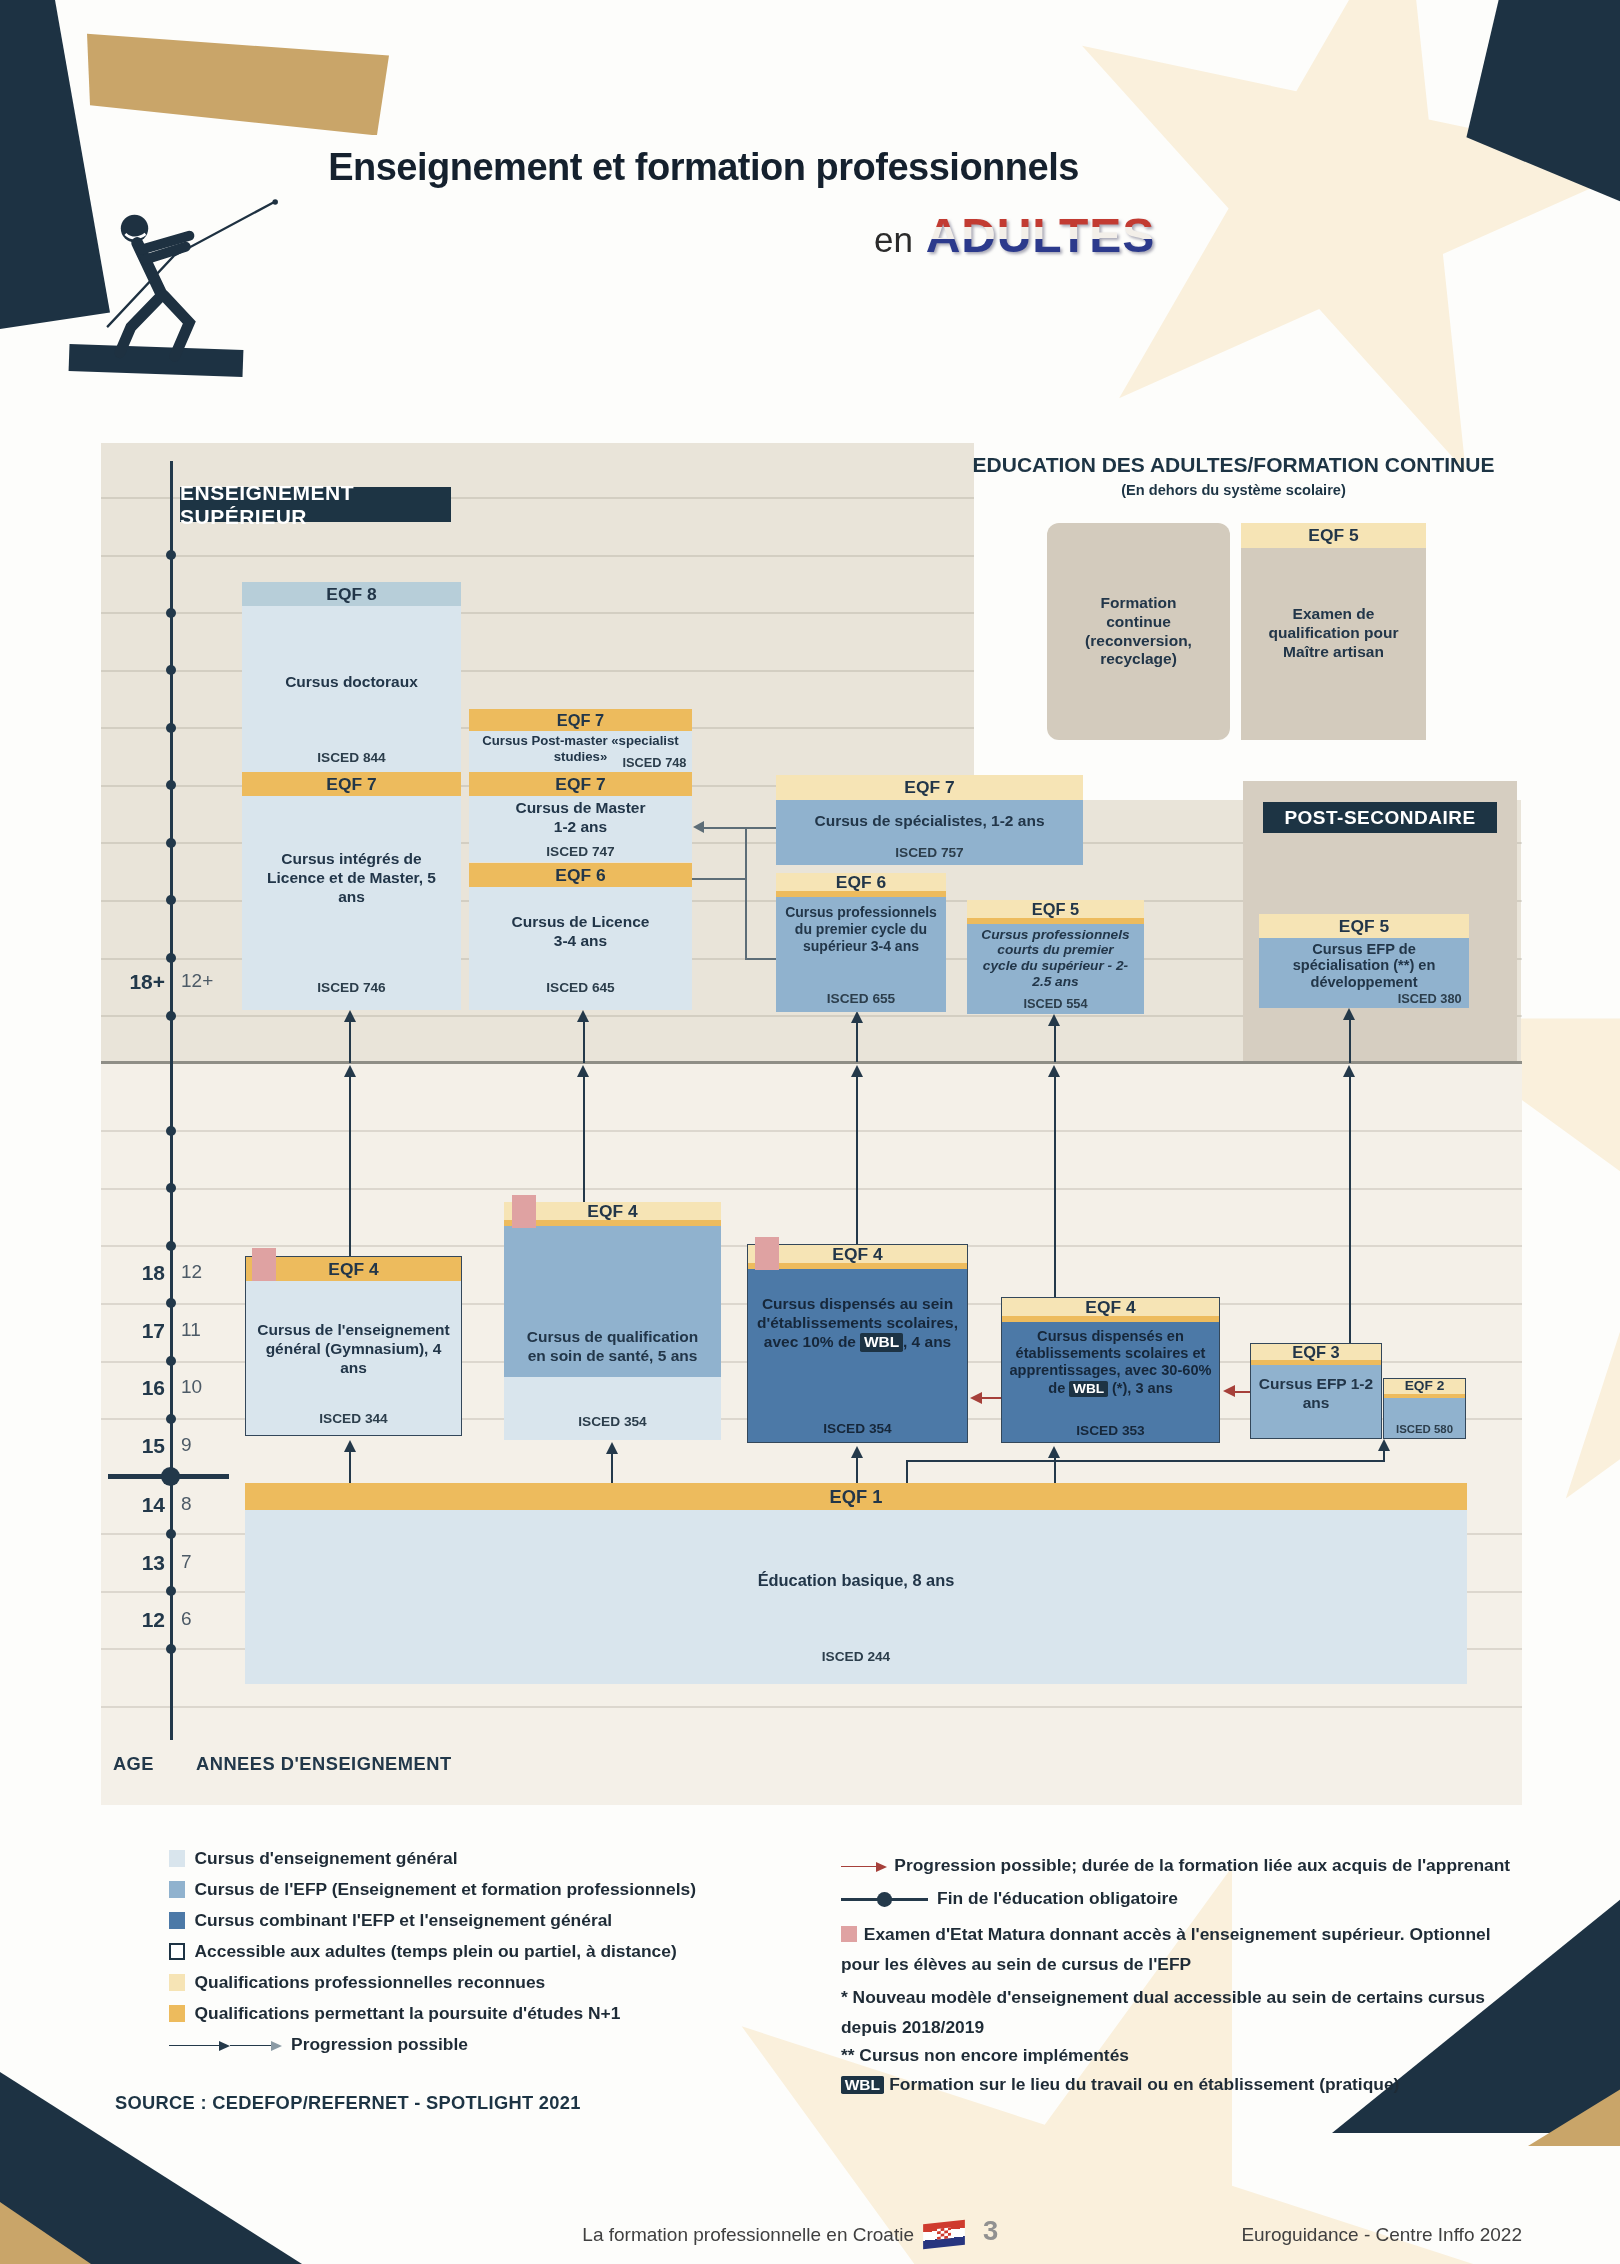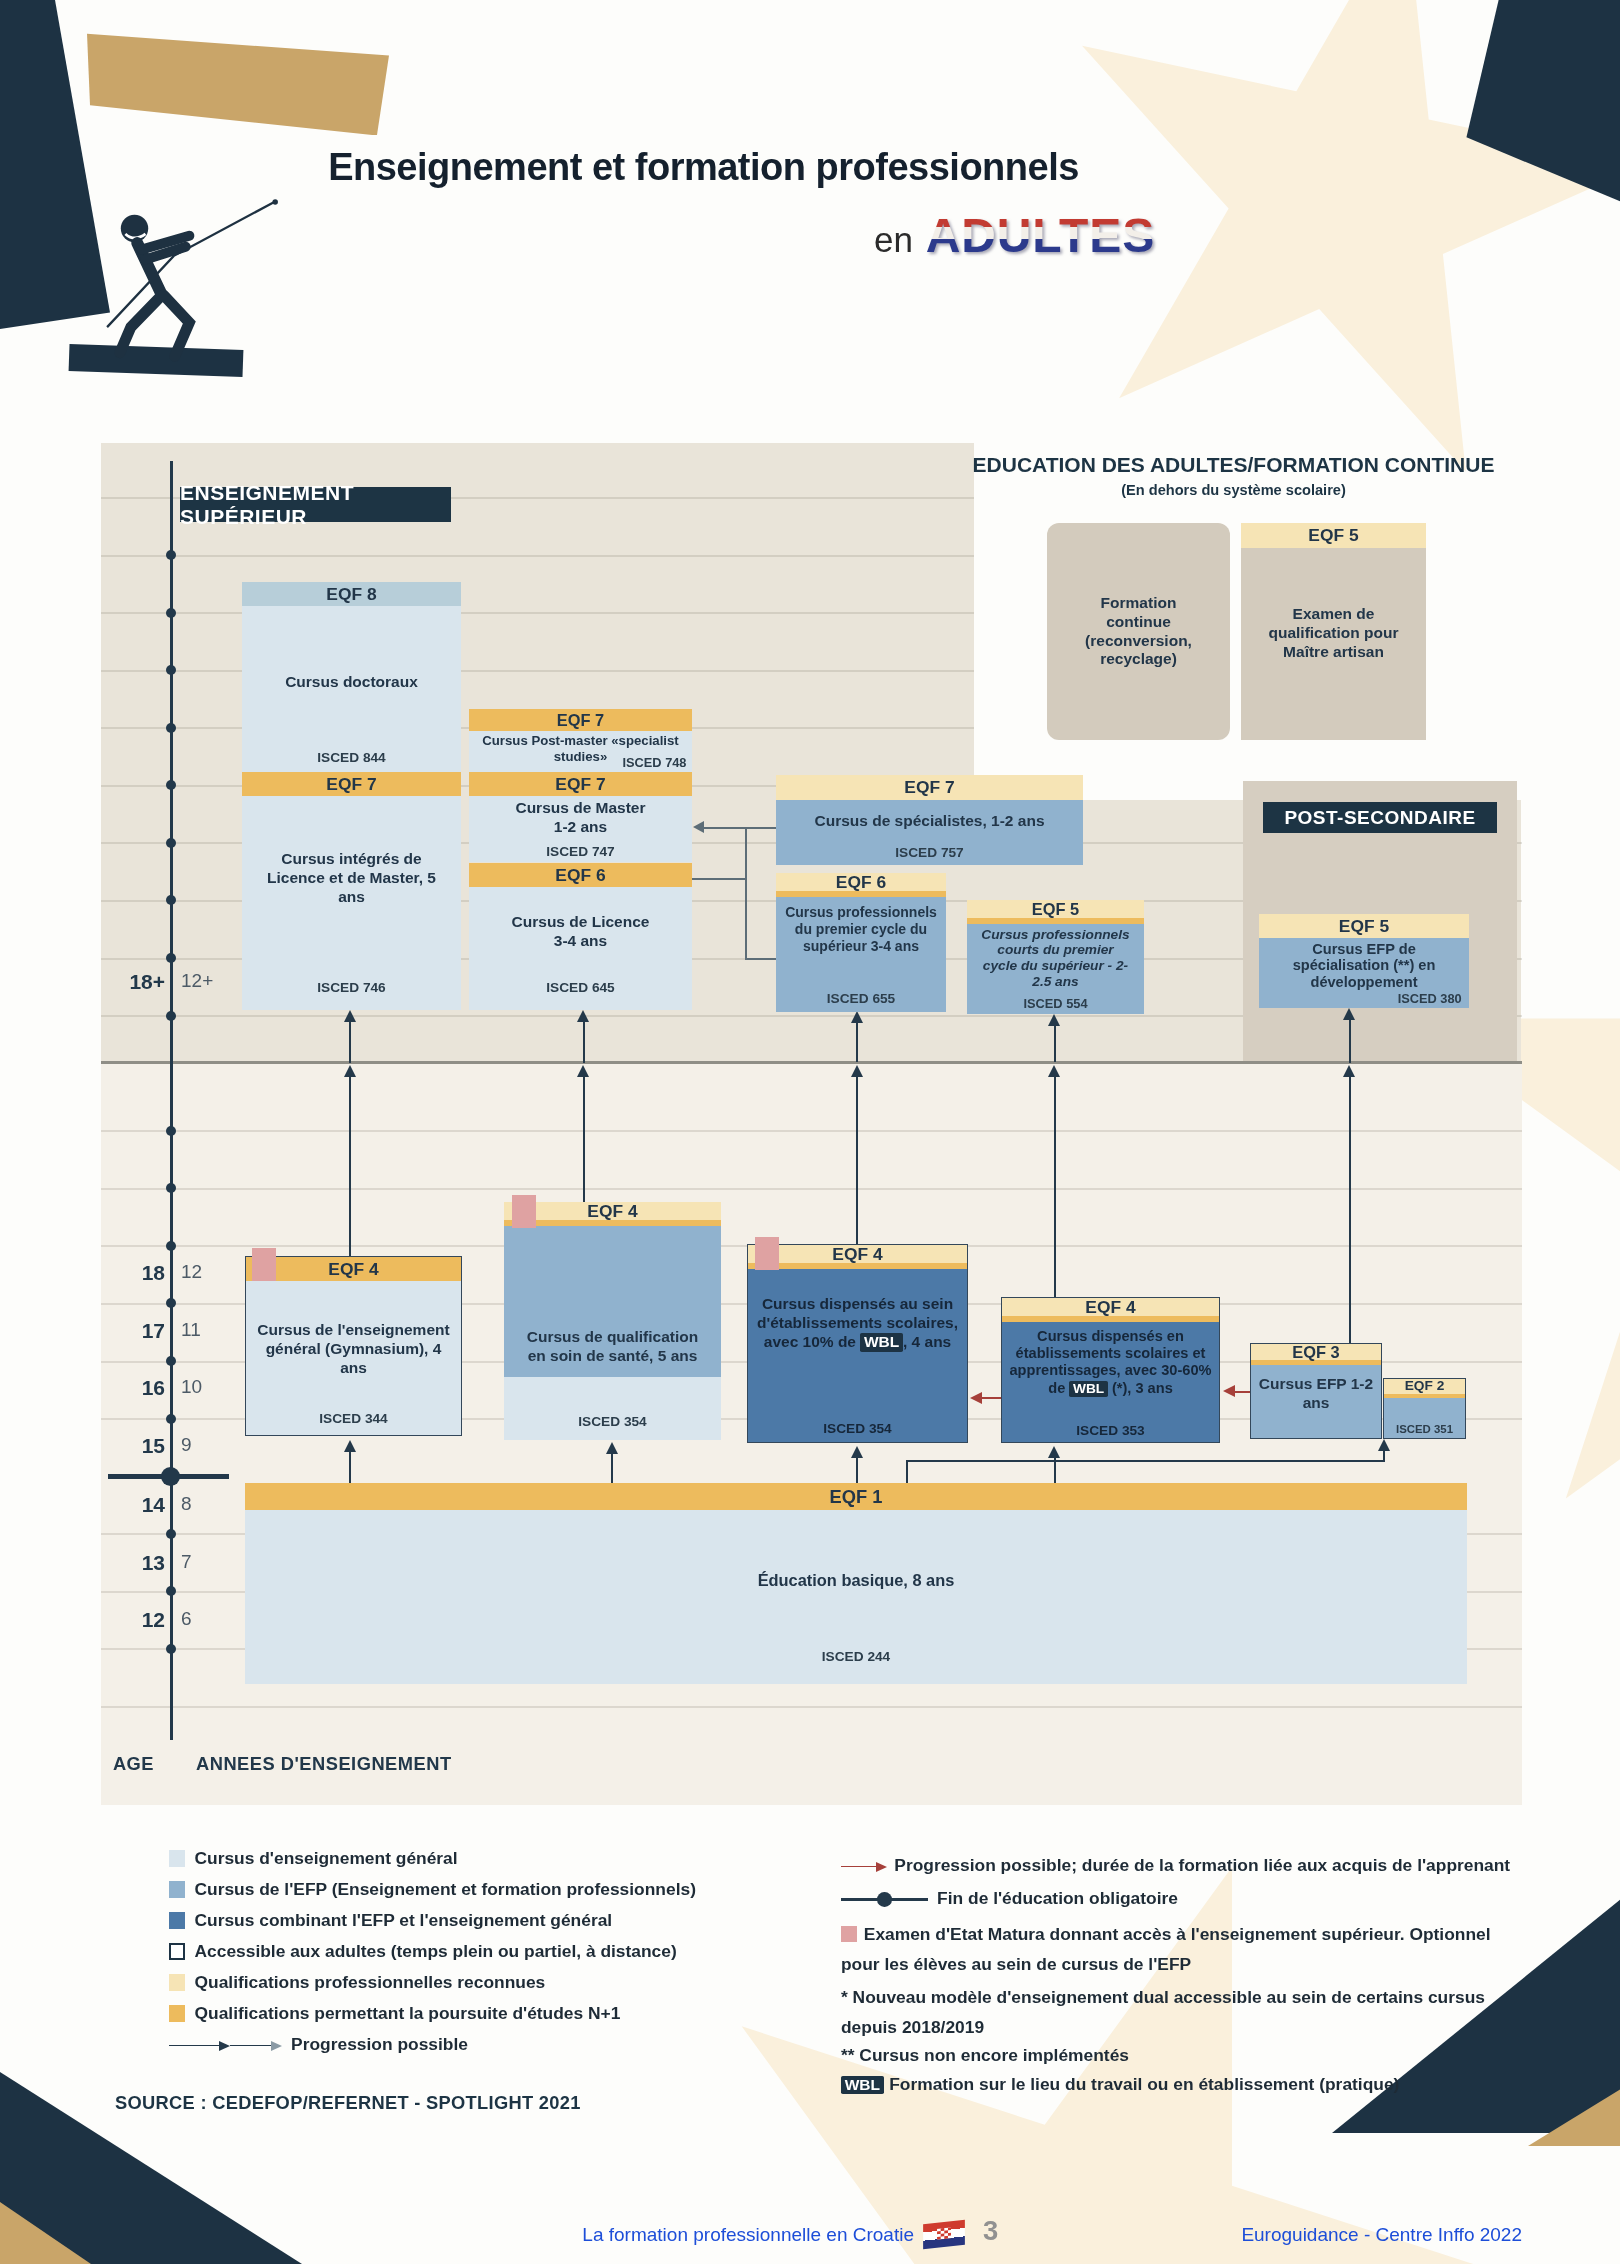--- a/index.html
+++ b/index.html
@@ -71,21 +71,21 @@
   .legline{display:inline-block;height:1.8px;background:#24394a;vertical-align:middle;}
   .legarr-n{display:inline-block;width:0;height:0;border-top:5.5px solid transparent;border-bottom:5.5px solid transparent;border-left:11px solid #24394a;vertical-align:middle;}
   .legarr-g{display:inline-block;width:0;height:0;border-top:5.5px solid transparent;border-bottom:5.5px solid transparent;border-left:11px solid #8a9aa4;vertical-align:middle;}
   .legarr-r{display:inline-block;width:0;height:0;border-top:5.5px solid transparent;border-bottom:5.5px solid transparent;border-left:11px solid #a6403a;vertical-align:middle;}
   .legdot{display:inline-block;width:14.6px;height:14.6px;border-radius:50%;background:#24394a;vertical-align:middle;margin:0 -1.8px;}
   .sq-inline{display:inline-block;width:15.5px;height:15.5px;vertical-align:-1.8px;margin-right:7.3px;}
 
   #source-line{position:absolute;left:115px;top:2092px;font-size:18.3px;font-weight:bold;color:#1d3444;letter-spacing:0.3px;z-index:6;}
 
   
-  .foot-text{position:absolute;font-size:19px;color:#1d4ed8;z-index:6;}
+  .foot-text{position:absolute;font-size:19px;color:#404040;z-index:6;}
   #page-number{position:absolute;left:983px;top:2215px;font-size:27.4px;font-weight:bold;color:#919191;z-index:6;}
   #flag{position:absolute;left:923px;top:2222px;width:42px;height:25px;transform:rotate(-6deg) skewX(-6deg);background:linear-gradient(180deg,#cf3b2e 0 33%,#ffffff 33% 66%,#27357f 66% 100%);z-index:6;}
   #flag .checker{position:absolute;left:13.7px;top:6.4px;width:14.6px;height:11px;background:repeating-conic-gradient(#cf3b2e 0% 25%,#ffffff 0% 50%) 0 0/7.3px 5.5px;}
 </style>
 </head>
 <body>
 
 <div id="page">
 
   <svg class="starlayer" width="1621" height="2264" viewBox="0 0 1774 2478">
@@ -272,21 +272,21 @@
       <span>Cursus dispensés en établissements scolaires et apprentissages, avec 30-60% de </span><span class="wbl" style="font-size:13.7px;">WBL</span><span> (*), 3 ans</span>
     </div>
     <div class="isced" style="bottom:3.7px;color:#16273a;">ISCED 353</div>
   </div>
   <div class="bx adultb" style="left:1250px;top:1343px;width:132px;height:96px;background:#90b2ce;">
     <div class="hd creamstrip" style="height:16.4px;line-height:16.4px;border-bottom-width:5.5px;font-size:16.4px;">EQF 3</div>
     <div class="ttl" style="top:31px;padding:0 7.3px;">Cursus EFP 1-2 ans</div>
   </div>
   <div class="bx adultb" style="left:1383px;top:1378px;width:83px;height:61px;background:#90b2ce;">
     <div class="hd creamstrip" style="height:14.6px;line-height:14.6px;border-bottom-width:4.6px;font-size:13.7px;">EQF 2</div>
-    <div class="isced" style="bottom:2.7px;font-size:11.4px;">ISCED 351</div>
+    <div class="isced" style="bottom:2.7px;font-size:11.4px;">ISCED 580</div>
   </div>
 
   <div class="bx" style="left:245px;top:1483px;width:1222px;height:201px;background:#d9e5ed;">
     <div class="hd orange" style="height:27.4px;line-height:27.4px;font-size:18.3px;">EQF 1</div>
     <div class="ttl" style="top:87px;left:50%;transform:translateX(-50%);width:201px;font-size:16.4px;">Éducation basique, 8 ans</div>
     <div class="isced" style="bottom:20px;">ISCED 244</div>
   </div>
 
   <div class="pinksq" style="left:252px;top:1248px;"></div>
   <div class="pinksq" style="left:512px;top:1195px;"></div>

